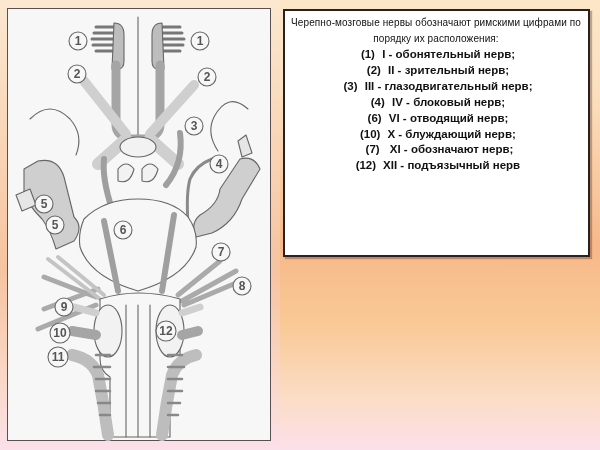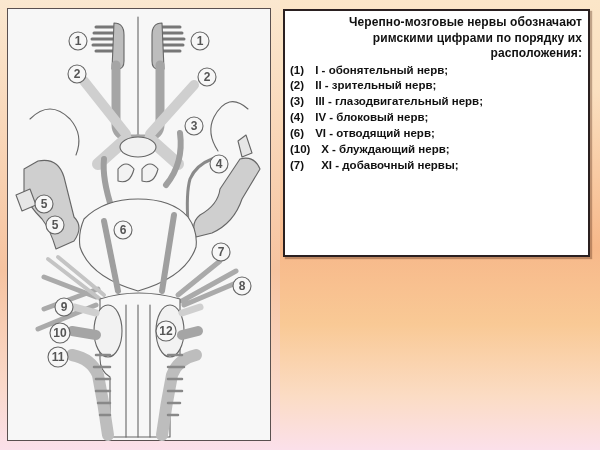--- a/index.html
+++ b/index.html
@@ -17,24 +17,24 @@
     background: #f7f7f7; border: 1px solid #5a5050; box-sizing: border-box;
   }
   .diagram-frame svg { position: absolute; left: 0; top: 0; }
   .text-box {
     position: absolute; left: 283px; top: 9px; width: 307px; height: 248px;
     background: #ffffff; border: 2px solid #2a2020; box-sizing: border-box;
     box-shadow: 2px 2px 1px rgba(80,40,20,0.35);
     padding: 4px 6px 0 5px;
   }
   .title {
-    text-align: right; font-weight: bold; font-size: 12px; line-height: 15.5px;
+    text-align: center; font-weight: normal; font-size: 10px; line-height: 15.5px;
     color: #111; margin: 0 0 1px 0; letter-spacing: 0.1px;
   }
-  .nerve-list { list-style: none; margin: 0; padding: 0; }
+  .nerve-list { list-style: none; margin: 0; padding: 0; text-align: center; }
   .nerve-item {
     font-weight: bold; font-size: 11.5px; line-height: 15.9px; color: #111;
     white-space: nowrap;
   }
   .nerve-num { display: inline-block; min-width: 22px; }
   .nerve-num.wide { min-width: 28px; }
   .lbl circle { fill: #f7f7f7; stroke: #666; stroke-width: 1.1; }
   .lbl text { font-family: "Liberation Sans", sans-serif; font-size: 12px; font-weight: bold; fill: #555; text-anchor: middle; }
 </style>
 </head>
@@ -179,15 +179,16 @@
 
 <div class="text-box">
   <div class="title">Черепно-мозговые нервы обозначают римскими цифрами по порядку их расположения:</div>
   <ul class="nerve-list">
     <li class="nerve-item"><span class="nerve-num">(1)</span> <span>I</span> - <span>обонятельный нерв;</span></li>
     <li class="nerve-item"><span class="nerve-num">(2)</span> <span>II</span> - <span>зрительный нерв;</span></li>
     <li class="nerve-item"><span class="nerve-num">(3)</span> <span>III</span> - <span>глазодвигательный нерв;</span></li>
     <li class="nerve-item"><span class="nerve-num">(4)</span> <span>IV</span> - <span>блоковый нерв;</span></li>
     <li class="nerve-item"><span class="nerve-num">(6)</span> <span>VI</span> - <span>отводящий нерв;</span></li>
     <li class="nerve-item"><span class="nerve-num wide">(10)</span> <span>X</span> - <span>блуждающий нерв;</span></li>
-    <li class="nerve-item"><span class="nerve-num wide">(7)</span> <span>XI</span> - <span>добавочный нервы;</span></li>
+    <li class="nerve-item"><span class="nerve-num wide">(7)</span> <span>XI</span> - <span>обозначают нерв;</span></li>
+    <li class="nerve-item"><span class="nerve-num wide">(12)</span> <span>XII</span> - <span>подъязычный нерв</span></li>
   </ul>
 </div>
 
 </body></html>

